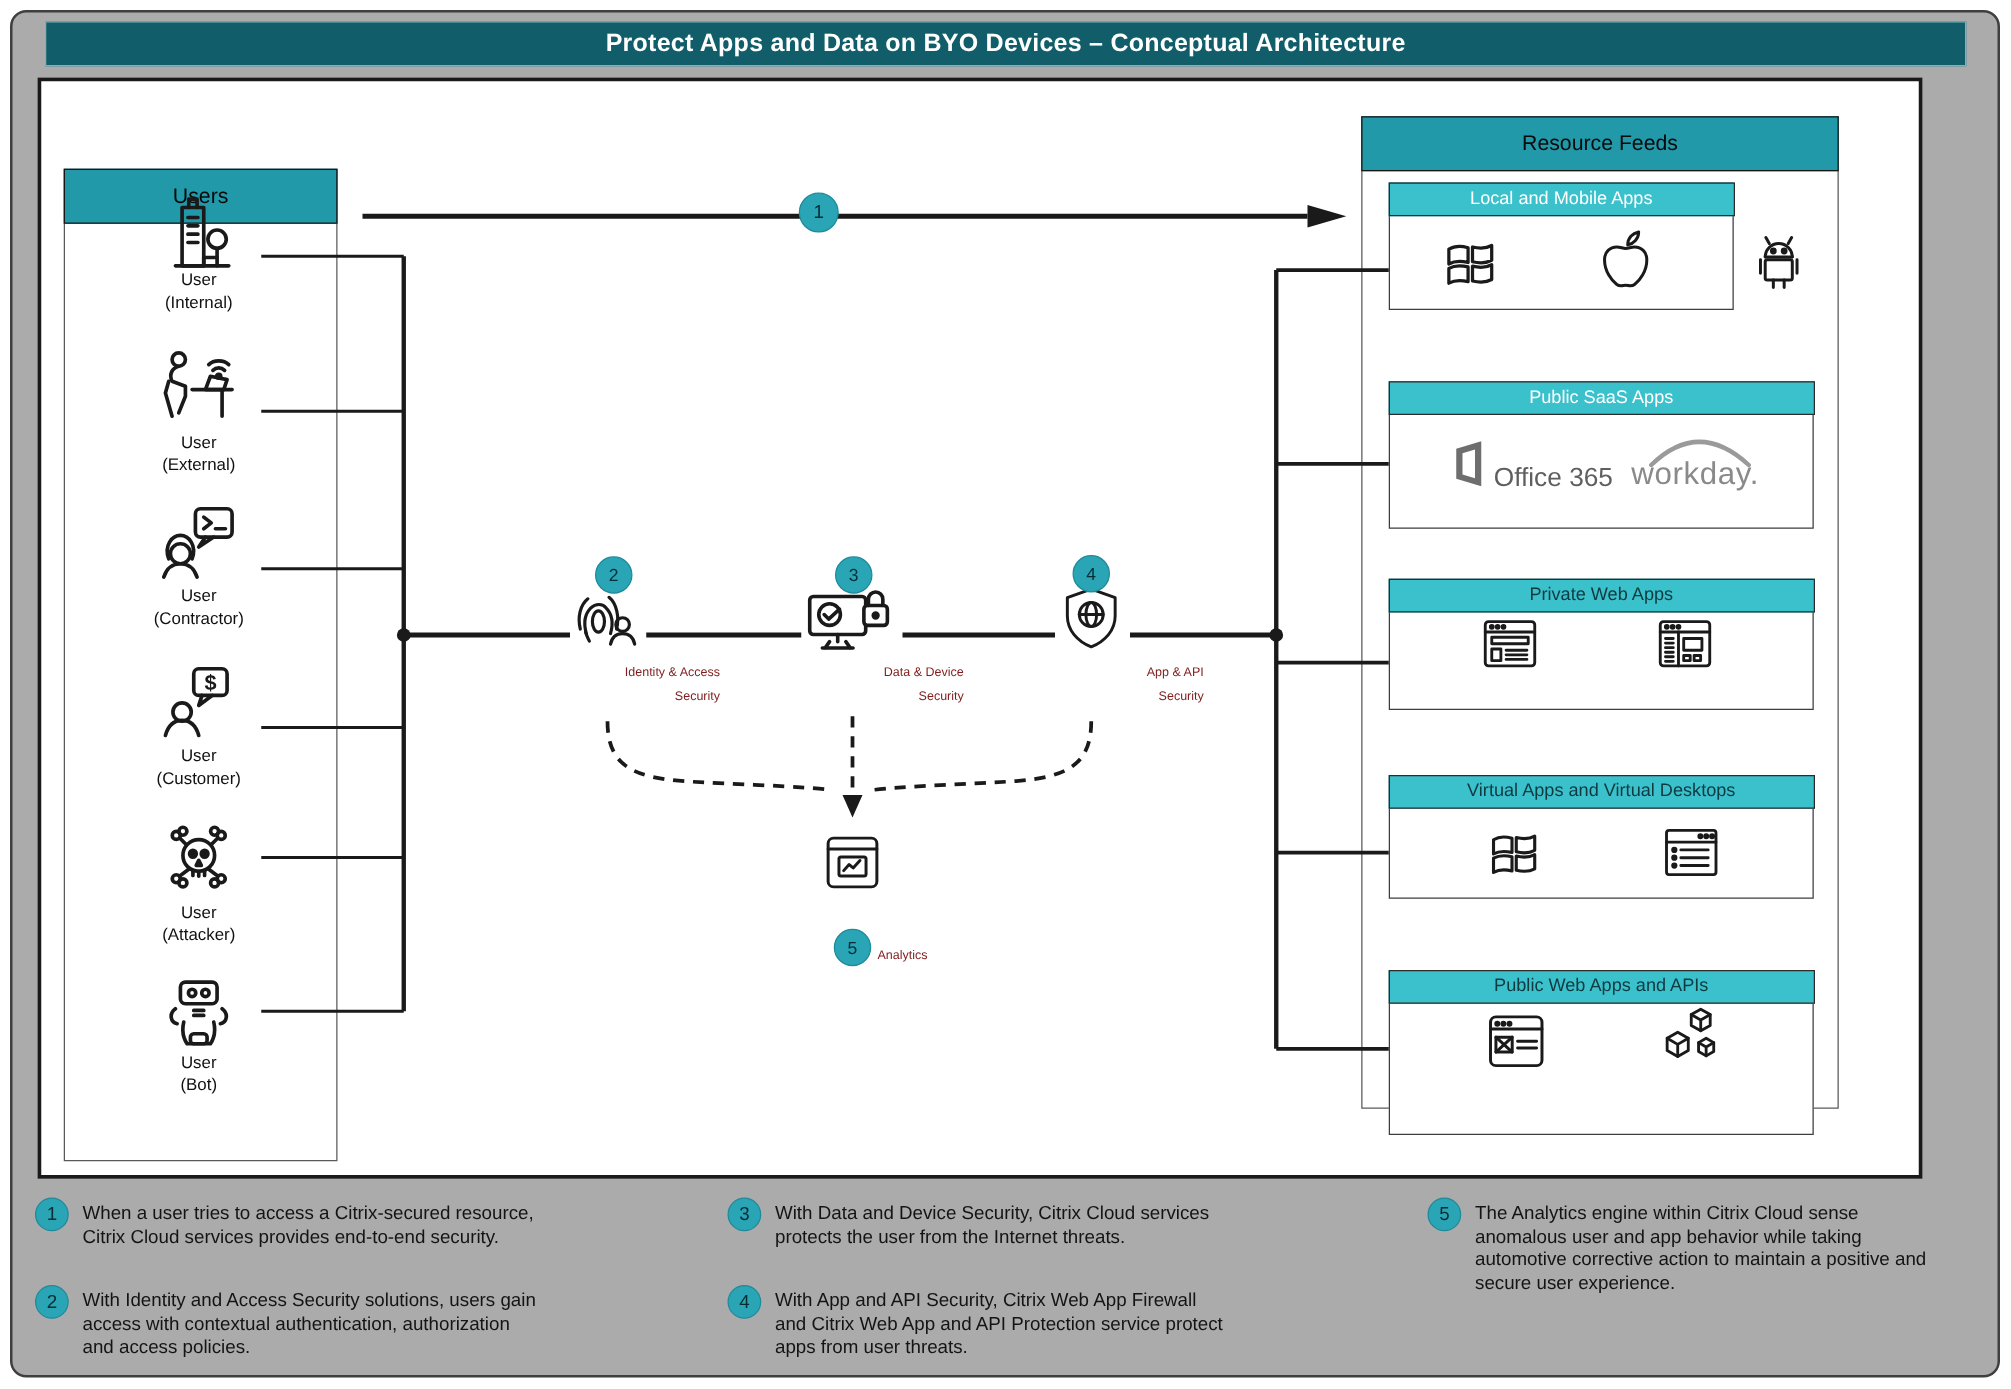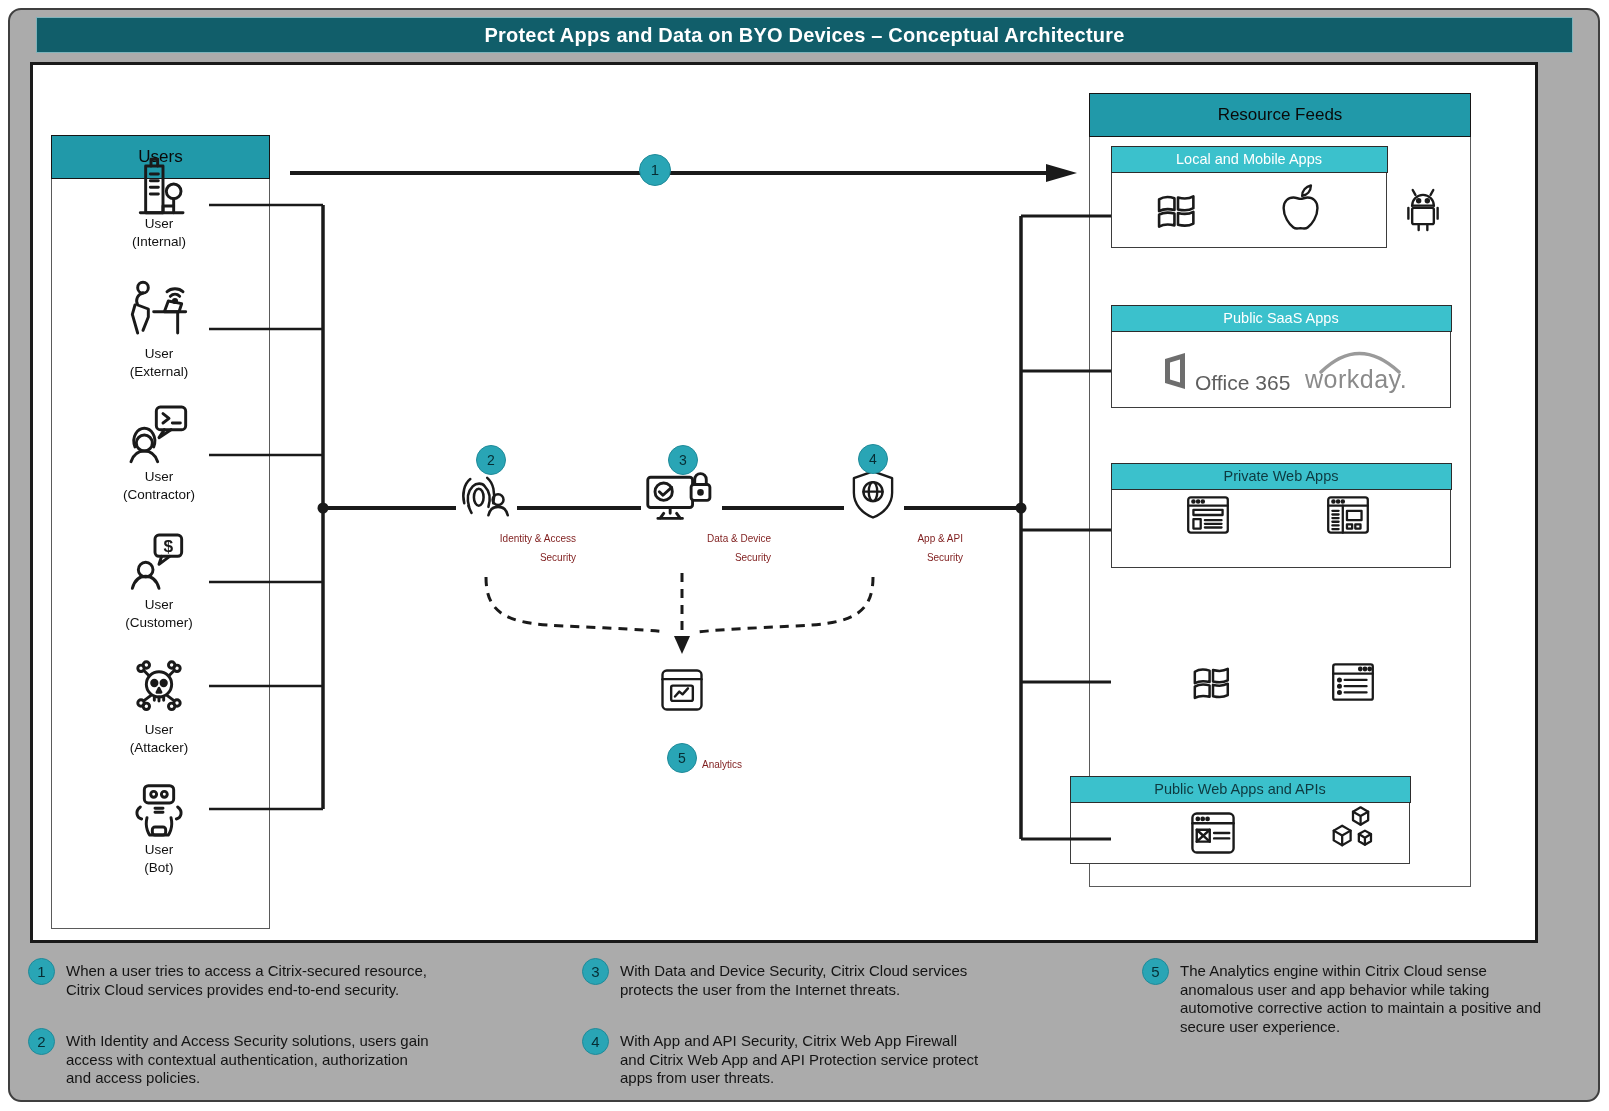--- a/index.html
+++ b/index.html
@@ -310,21 +310,21 @@
       <circle cx="20" cy="14.5" r="1.4" fill="#1a1a1a"></circle>
           <circle cx="28" cy="14.5" r="1.4" fill="#1a1a1a"></circle>
       <path d="M14 19h20"></path>
       <rect x="14" y="21" width="20" height="15" rx="1.5"></rect>
       <path d="M10.5 21v10M37.5 21v10"></path>
       <path d="M20 36v5.5M28 36v5.5"></path>
     </g>
       </svg>
   </div>
 
-  <div class="abs rbox" style="left:1078px;top:240px;width:340px;height:103px;">
+  <div class="abs rbox" style="left:1078px;top:240px;width:340px;height:118px;">
     <div class="rbox-header sub-light">Public SaaS Apps</div>
   </div>
   <div class="abs icon" style="left:1127px;top:286px;width:30px;height:40px;">
     <svg viewBox="0 0 30 40">
       <polygon points="5,8 25,2 25,38 5,32" fill="#6e6e6e"></polygon>
       <polygon points="10,11.5 20,8.5 20,31.5 10,28.5" fill="#fff"></polygon>
     </svg>
   </div>
   <div class="abs o365-text" style="left:1162px;top:286px;height:40px;">Office 365</div>
   <svg class="abs" style="left:1280px;top:274px;width:100px;height:36px;z-index:10;" viewBox="0 0 100 36">
@@ -359,20 +359,23 @@
           <circle cx="19" cy="11" r="1.1" fill="#1a1a1a"></circle>
       <path d="M19 15v26"></path>
       <path d="M9 20h6M9 23.5h6M9 27h6M9 30.5h6M9 34h6M9 37.5h6"></path>
       <rect x="23" y="20" width="14" height="9"></rect>
       <rect x="23" y="33" width="5" height="4"></rect>
           <rect x="31" y="33" width="5" height="4"></rect>
     </g>
       </svg>
   </div>
 
+  <div class="abs rbox" style="left:1078px;top:555px;width:340px;height:99px;">
+    <div class="rbox-header sub-dark">Virtual Apps and Virtual Desktops</div>
+  </div>
   <div class="abs icon" style="left:1154px;top:592px;width:52px;height:50px;">
     <svg viewBox="0 0 44 44">
         <g stroke="#1a1a1a" stroke-width="2.2" fill="none" stroke-linecap="round" stroke-linejoin="round">
       <path d="M6 13c4-2.5 8-2.5 13-1v10c-5-1.2-9-1.2-13 1z"></path>
       <path d="M22 11.5c5 1.2 9 1.2 13-1v10c-4 2.2-8 2.2-13 1z"></path>
       <path d="M6 26c4-2.2 8-2.2 13-1v10c-5-1.2-9-1.2-13 1z"></path>
       <path d="M22 24.5c5 1.2 9 1.2 13-1v10c-4 2.2-8 2.2-13 1z"></path>
     </g>
       </svg>
   </div>
@@ -385,21 +388,21 @@
           <circle cx="35.5" cy="9.5" r="1.2" fill="#1a1a1a"></circle>
           <circle cx="40" cy="9.5" r="1.2" fill="#1a1a1a"></circle>
       <circle cx="11" cy="20" r="1.3" fill="#1a1a1a"></circle>
           <circle cx="11" cy="26" r="1.3" fill="#1a1a1a"></circle>
           <circle cx="11" cy="32" r="1.3" fill="#1a1a1a"></circle>
       <path d="M16 20h21M16 26h21M16 32h21"></path>
     </g>
       </svg>
   </div>
 
-  <div class="abs rbox" style="left:1037px;top:711px;width:340px;height:88px;">
+  <div class="abs rbox" style="left:1078px;top:711px;width:340px;height:132px;">
     <div class="rbox-header sub-dark">Public Web Apps and APIs</div>
   </div>
   <div class="abs icon" style="left:1154px;top:742px;width:52px;height:52px;">
     <svg viewBox="0 0 48 48">
         <g stroke="#1a1a1a" stroke-width="2.2" fill="none" stroke-linecap="round" stroke-linejoin="round">
       <rect x="5" y="6" width="38" height="36" rx="4"></rect>
       <path d="M5 15h38"></path>
       <circle cx="10" cy="11" r="1.1" fill="#1a1a1a"></circle>
           <circle cx="14.5" cy="11" r="1.1" fill="#1a1a1a"></circle>
           <circle cx="19" cy="11" r="1.1" fill="#1a1a1a"></circle>

